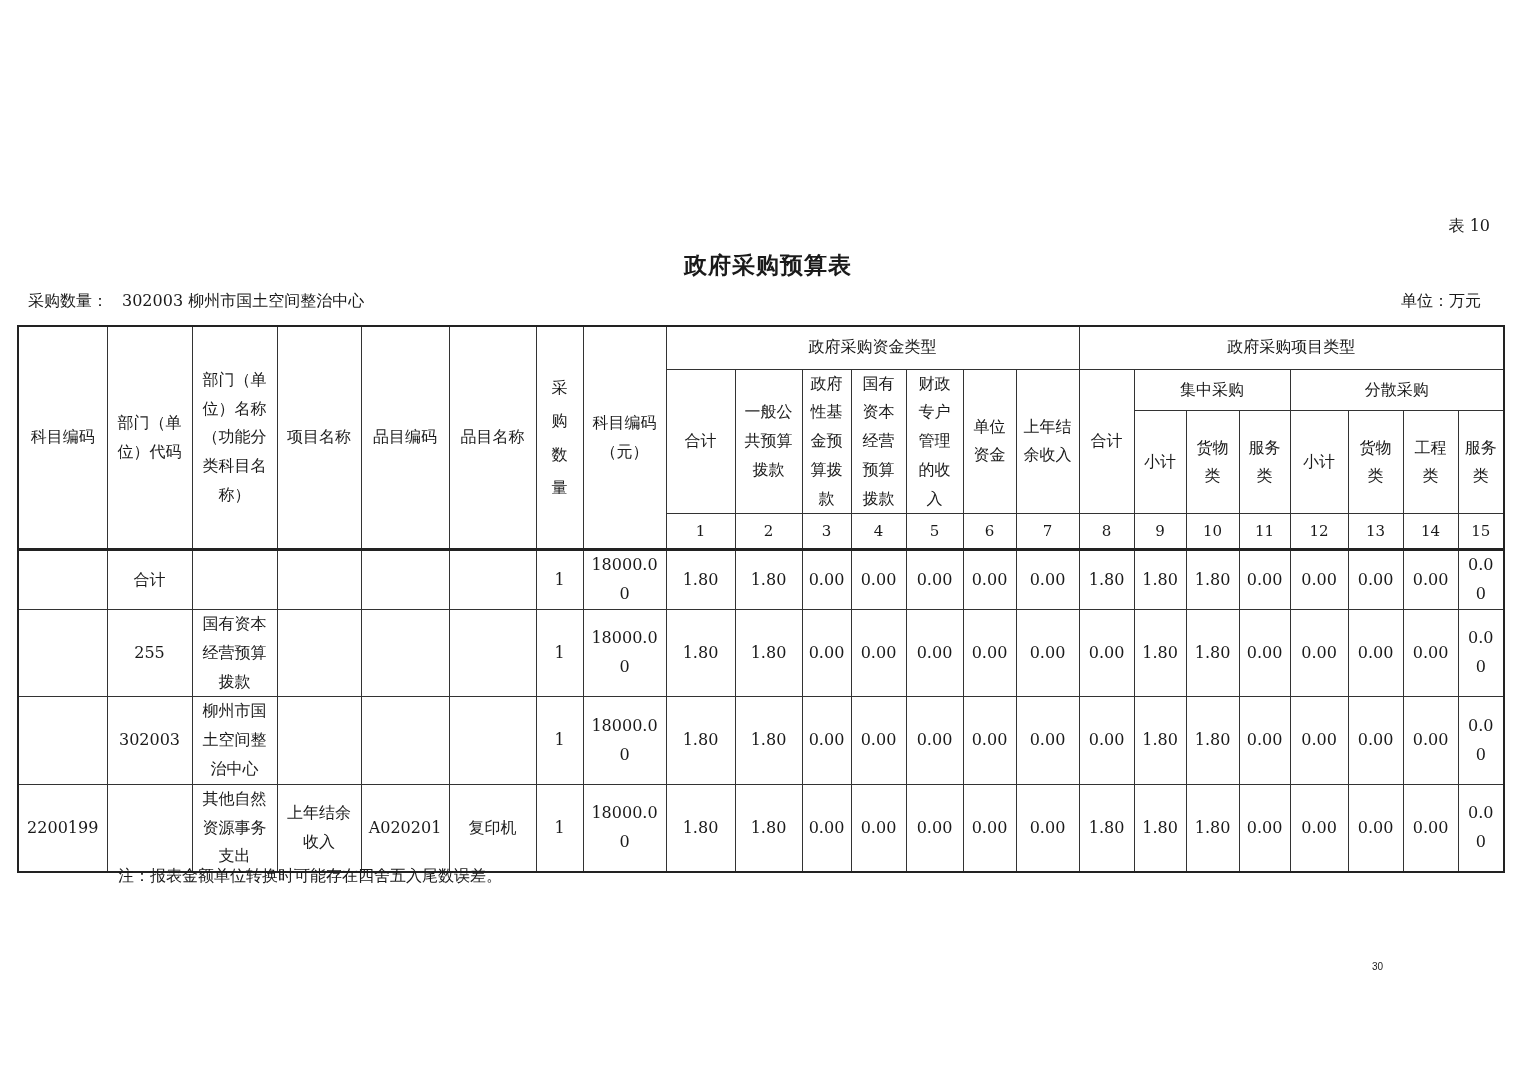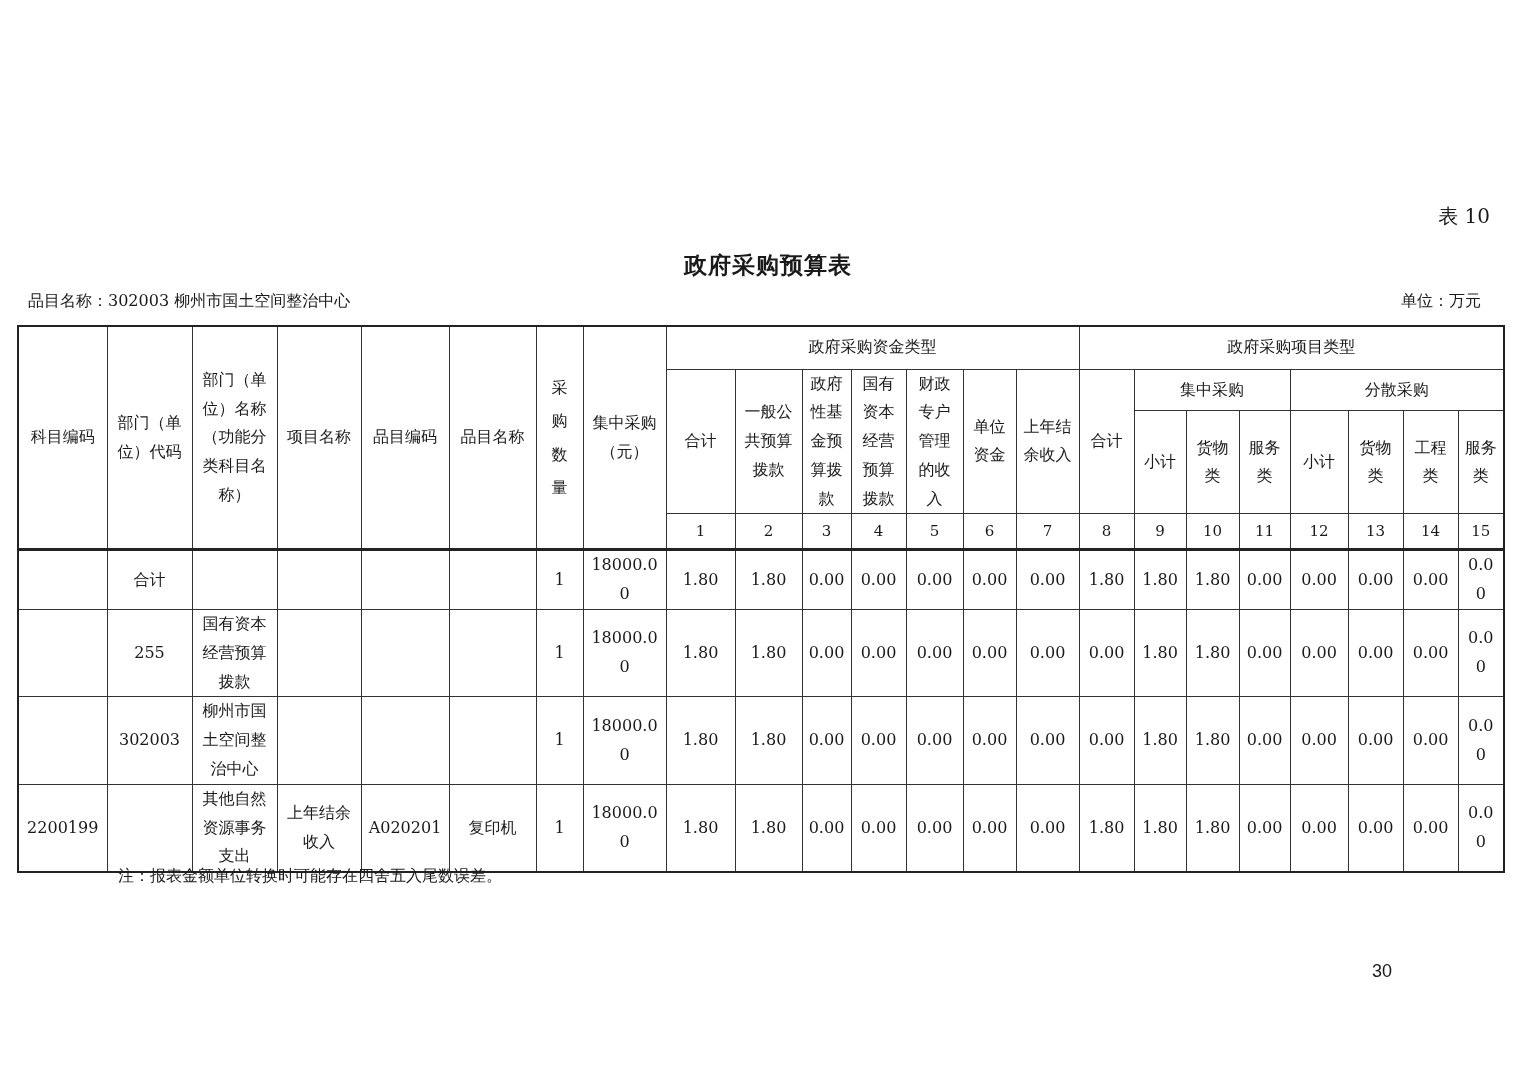--- a/index.html
+++ b/index.html
@@ -2,25 +2,25 @@
 <html><head>
 <meta charset="utf-8">
 <style>
   html,body{margin:0;padding:0;}
   body{
     width:1520px;height:1075px;background:#ffffff;
     font-family:"DejaVu Serif","Liberation Serif",serif;
     color:#1a1a1a;position:relative;overflow:hidden;
   }
   .page{position:absolute;inset:0;}
-  .table-label{position:absolute;top:203px;right:30px;font-size:20px;}
+  .table-label{position:absolute;top:216px;right:30px;font-size:16px;}
   .title{position:absolute;top:242px;left:0;width:100%;text-align:center;
     font-size:23px;font-weight:bold;letter-spacing:1px;margin:8px;}
   .info-line{position:absolute;top:291px;left:28px;right:28px;font-size:16px;height:22px;}
-  .unit-name-value{}
+  .unit-name-value{margin-left:14px;}
   .unit-right{position:absolute;right:11px;top:0;}
   table.budget{
     position:absolute;left:17px;top:325px;width:1486px;
     border-collapse:collapse;table-layout:fixed;
     font-size:16px;border:2px solid #222;
   }
   .budget th,.budget td{
     border:1px solid #333;font-weight:normal;vertical-align:middle;
     text-align:center;padding:0 6px;line-height:1.8;overflow:hidden;
     word-wrap:break-word;
@@ -35,34 +35,34 @@
   tbody tr:nth-child(1) td{border-top:3px solid #222;}
   .pad8{padding:0 8px;}
   .pad12{padding:0 12px;}
   .ltxt{text-align:left;padding:0 6px 0 8px;}
   .ctr{text-align:center;}
   .qty{text-align:right;padding-right:10px;}
   .price{text-align:right;padding:0 8px 0 4px;word-break:break-all;line-height:1.7;}
   .vhead span{display:inline-block;width:18px;word-break:break-all;line-height:2.1;
     vertical-align:middle;}
   .note{position:absolute;top:866px;left:118px;font-size:16px;}
-  .page-number{position:absolute;top:961px;left:1372px;font-size:18px;
+  .page-number{position:absolute;top:961px;left:1372px;font-size:10px;
     font-family:"Liberation Sans","DejaVu Sans",sans-serif;}
 </style>
 </head>
 <body>
 
 <div class="page">
 
   <div class="table-label">表 10</div>
 
   <h1 class="title">政府采购预算表</h1>
 
   <div class="info-line">
-    <span>品目名称：</span><span class="unit-name-value">302003 柳州市国土空间整治中心</span>
+    <span>采购数量：</span><span class="unit-name-value">302003 柳州市国土空间整治中心</span>
     <span class="unit-right">单位：万元</span>
   </div>
 
   <table class="budget">
     <colgroup>
       <col style="width:89px">
         <col style="width:85px">
         <col style="width:85px">
       <col style="width:84px">
         <col style="width:88px">
@@ -87,21 +87,21 @@
     </colgroup>
     <thead>
       <tr>
         <th rowspan="4" class="pad8">科目编码</th>
         <th rowspan="4" class="pad8">部门（单位）代码</th>
         <th rowspan="4" class="pad8">部门（单位）名称（功能分类科目名称）</th>
         <th rowspan="4" class="pad8">项目名称</th>
         <th rowspan="4" class="pad8">品目编码</th>
         <th rowspan="4" class="pad8">品目名称</th>
         <th rowspan="4" class="vhead"><span>采购数量</span></th>
-        <th rowspan="4" class="pad12">集中采购（元）</th>
+        <th rowspan="4" class="pad12">科目编码（元）</th>
         <th colspan="7">政府采购资金类型</th>
         <th colspan="8">政府采购项目类型</th>
       </tr>
       <tr>
         <th rowspan="2">合计</th>
         <th rowspan="2" class="pad12">一般公共预算拨款</th>
         <th rowspan="2">政府性基金预算拨款</th>
         <th rowspan="2" class="pad8">国有资本经营预算拨款</th>
         <th rowspan="2" class="pad8">财政专户管理的收入</th>
         <th rowspan="2" class="pad8">单位资金</th>

